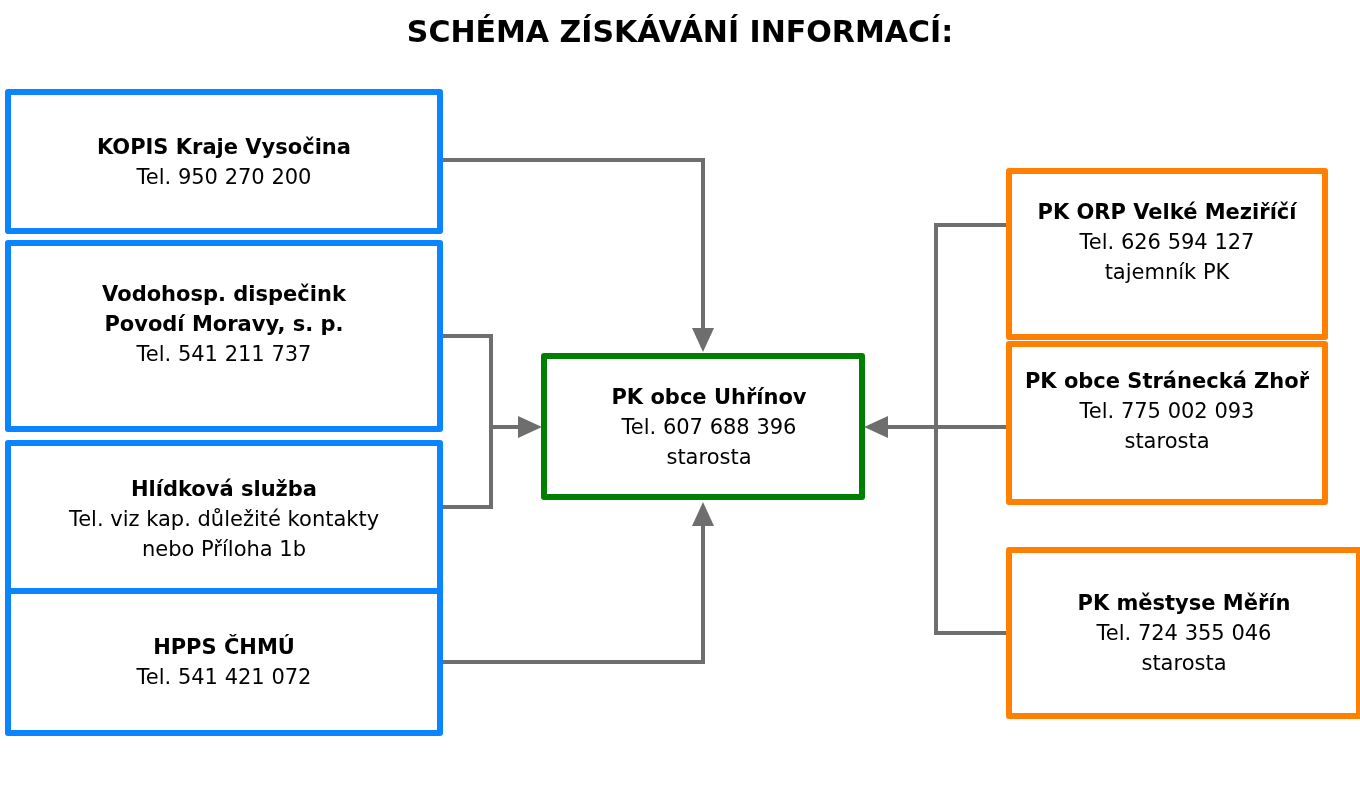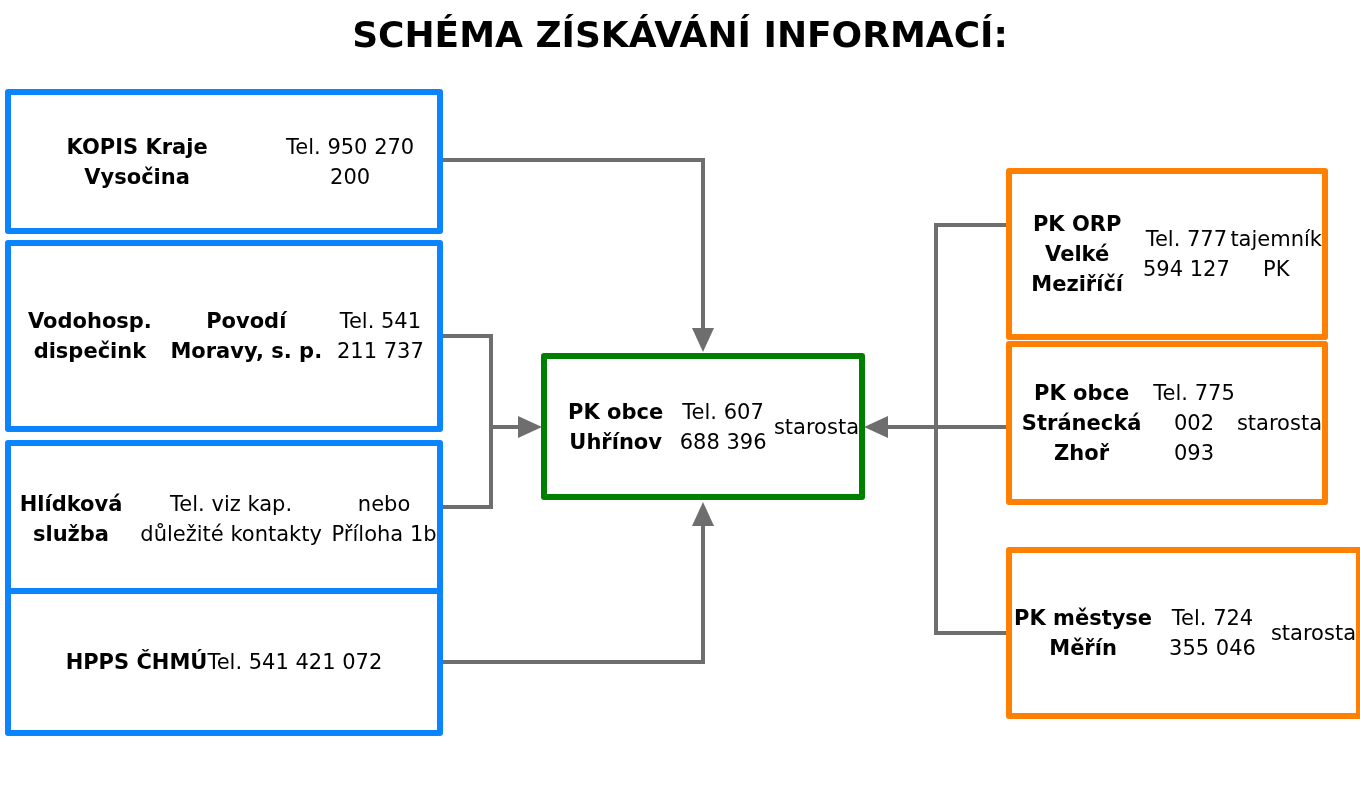--- a/index.html
+++ b/index.html
@@ -1,21 +1,21 @@
 <!DOCTYPE html>
 <html><head>
 <meta charset="utf-8">
 <style>
   html, body { margin: 0; padding: 0; background: #ffffff; }
   body { width: 1360px; height: 787px; position: relative; overflow: hidden;
          font-family: "DejaVu Sans", "Liberation Sans", sans-serif; color: #000; }
   .title { position: absolute; left: 0; top: 14px; width: 1360px; text-align: center;
-           font-size: 36px; font-weight: bold; letter-spacing: 0px; }
+           font-size: 30px; font-weight: bold; letter-spacing: 0px; }
   .box { position: absolute; box-sizing: border-box; background: #fff;
-         border-radius: 3px; display: flex; flex-direction: row;
+         border-radius: 3px; display: flex; flex-direction: column;
          justify-content: center; align-items: center; text-align: center;
          font-size: 21px; line-height: 30px; }
   .box.blue { border: 6px solid #0a84ff; }
   .box.green { border: 6px solid #008000; }
   .box.orange { border: 6px solid #ff8000; }
   .box .name { font-weight: bold; }
   svg.lines { position: absolute; left: 0; top: 0; }
 </style>
 </head>
 <body>
@@ -68,21 +68,21 @@
 </div>
 
 <div class="box green" style="left:541px; top:353px; width:324px; height:147px;padding-left:12px;">
   <div class="name">PK obce Uhřínov</div>
   <div>Tel. 607 688 396</div>
   <div>starosta</div>
 </div>
 
 <div class="box orange" style="left:1006px; top:140px; width:322px; height:172px;margin-top:28px;">
   <div class="name">PK ORP Velké Meziříčí</div>
-  <div>Tel. 777 594 127</div>
+  <div>Tel. 626 594 127</div>
   <div>tajemník PK</div>
   <div style="height:24px"></div>
 </div>
 
 <div class="box orange" style="left:1006px; top:341px; width:322px; height:164px;">
   <div class="name">PK obce Stránecká Zhoř</div>
   <div>Tel. 775 002 093</div>
   <div>starosta</div>
   <div style="height:24px"></div>
 </div>

